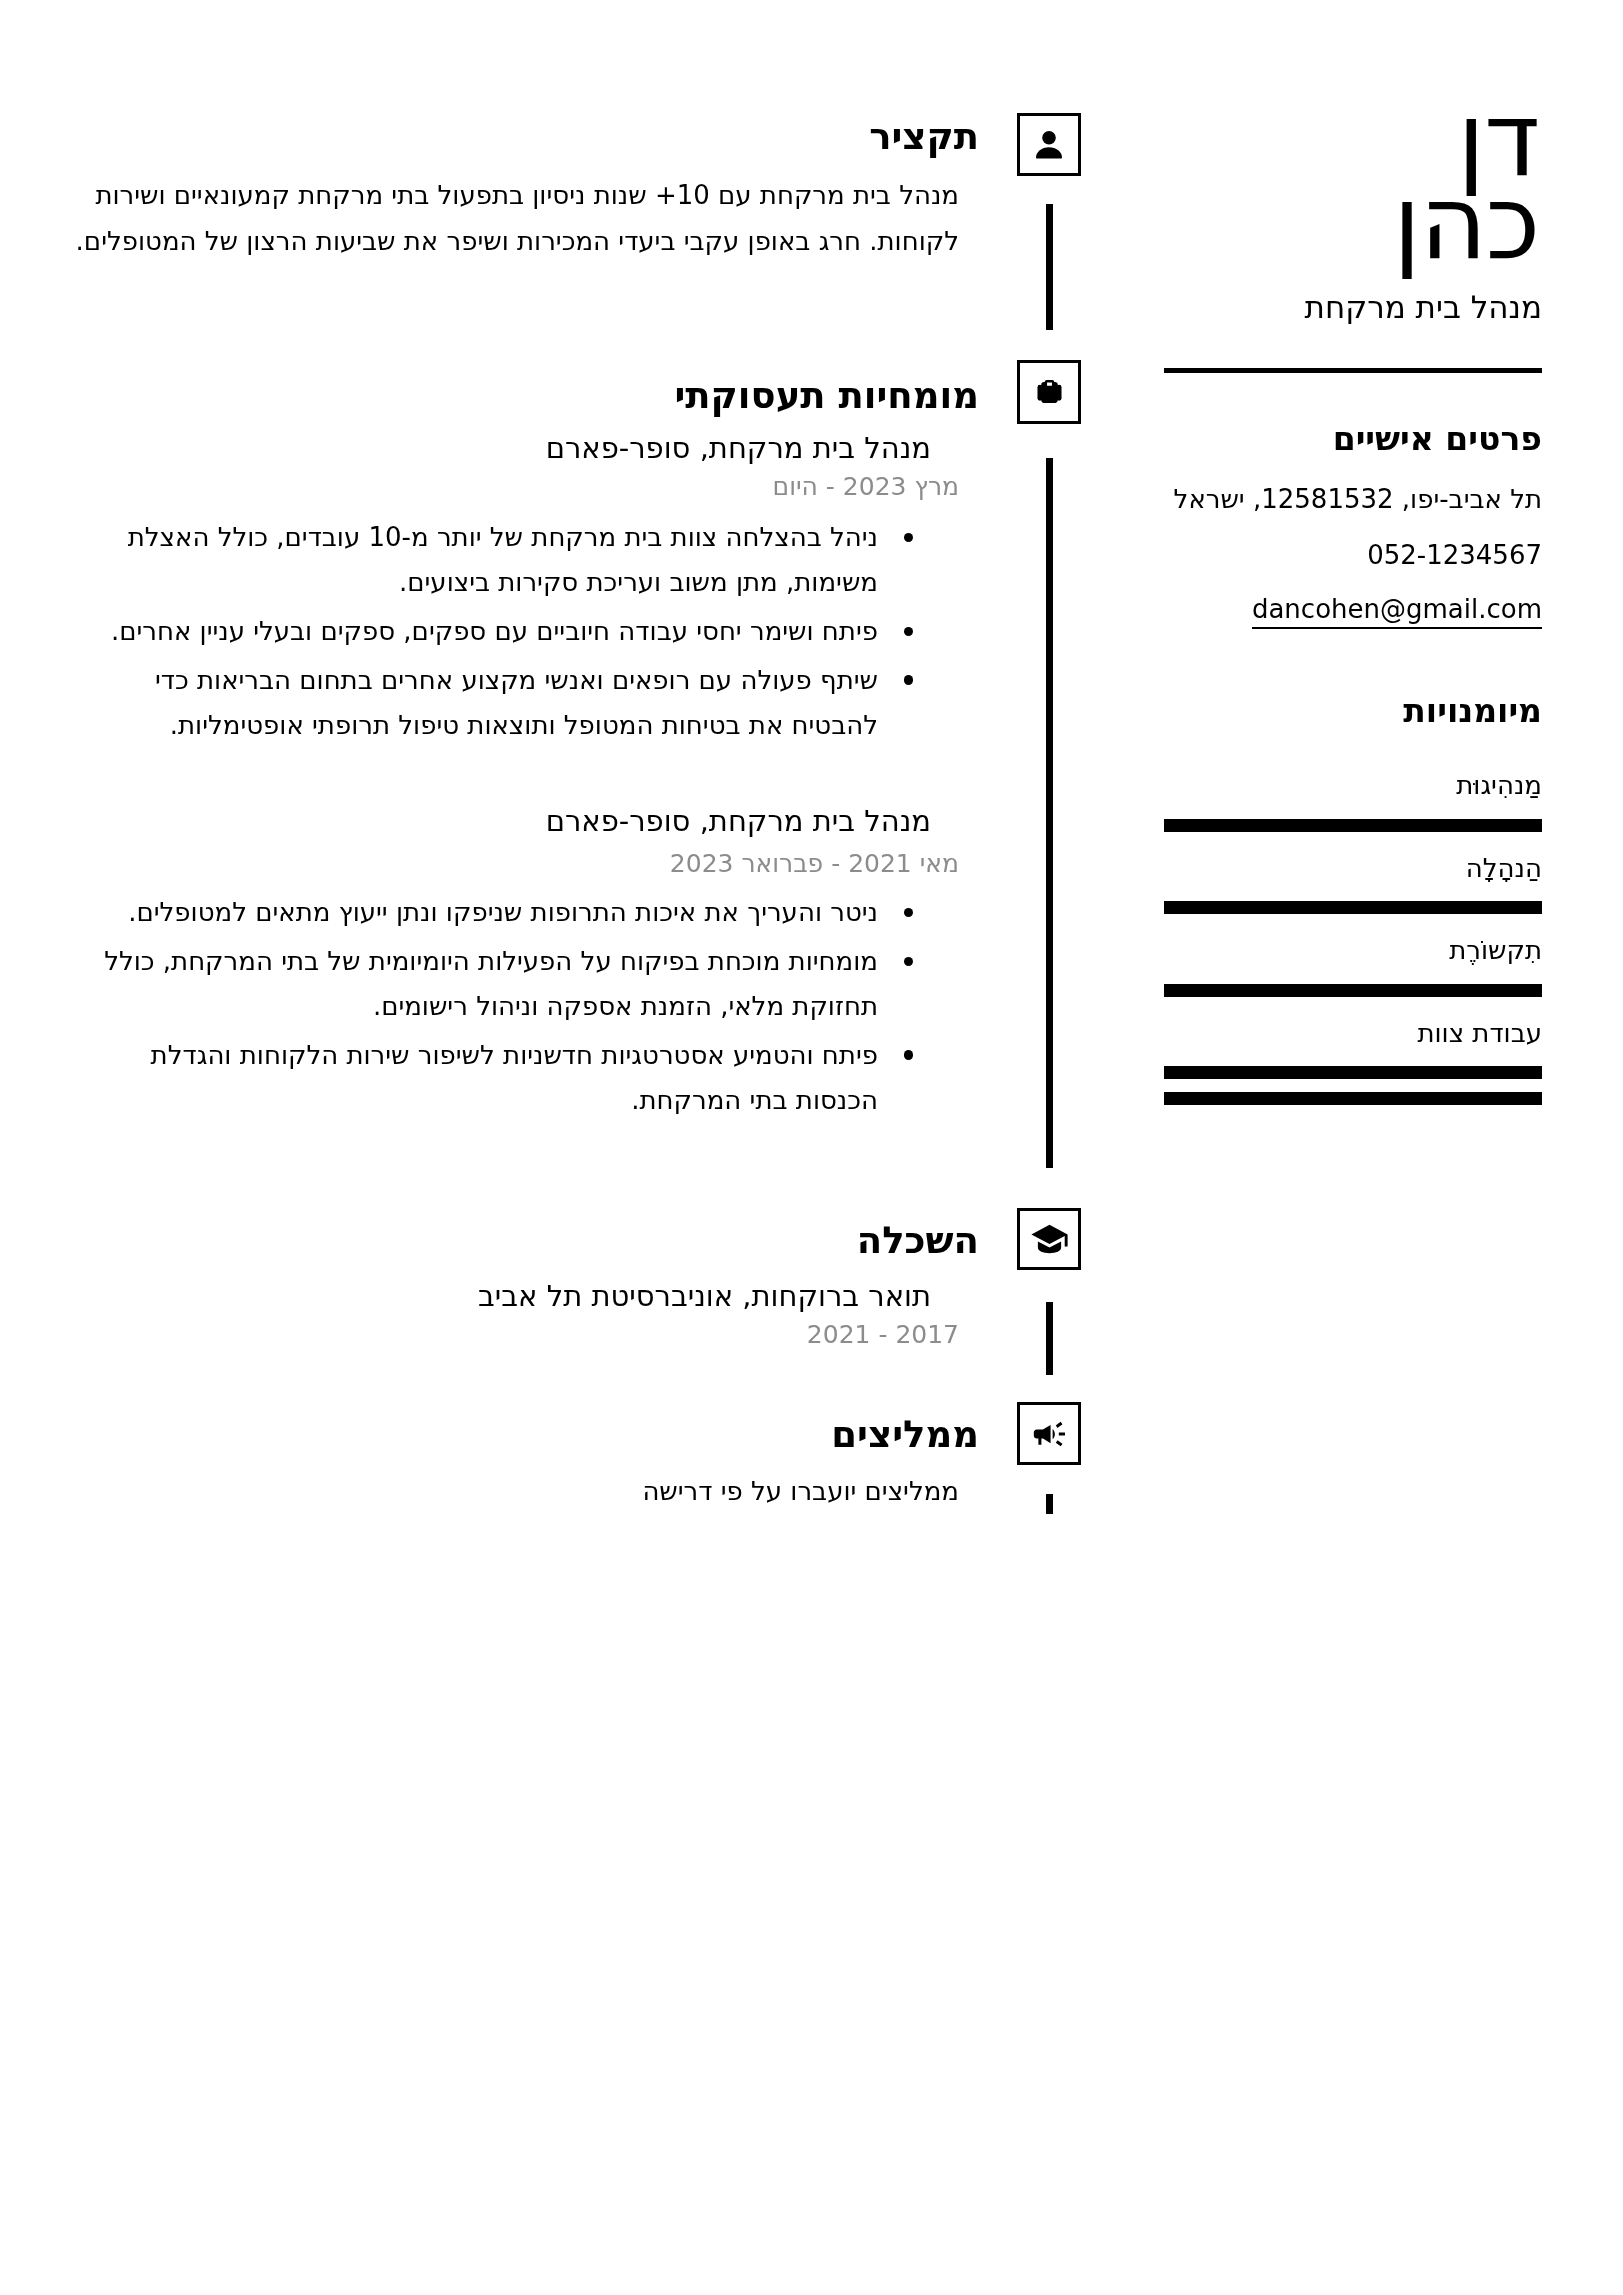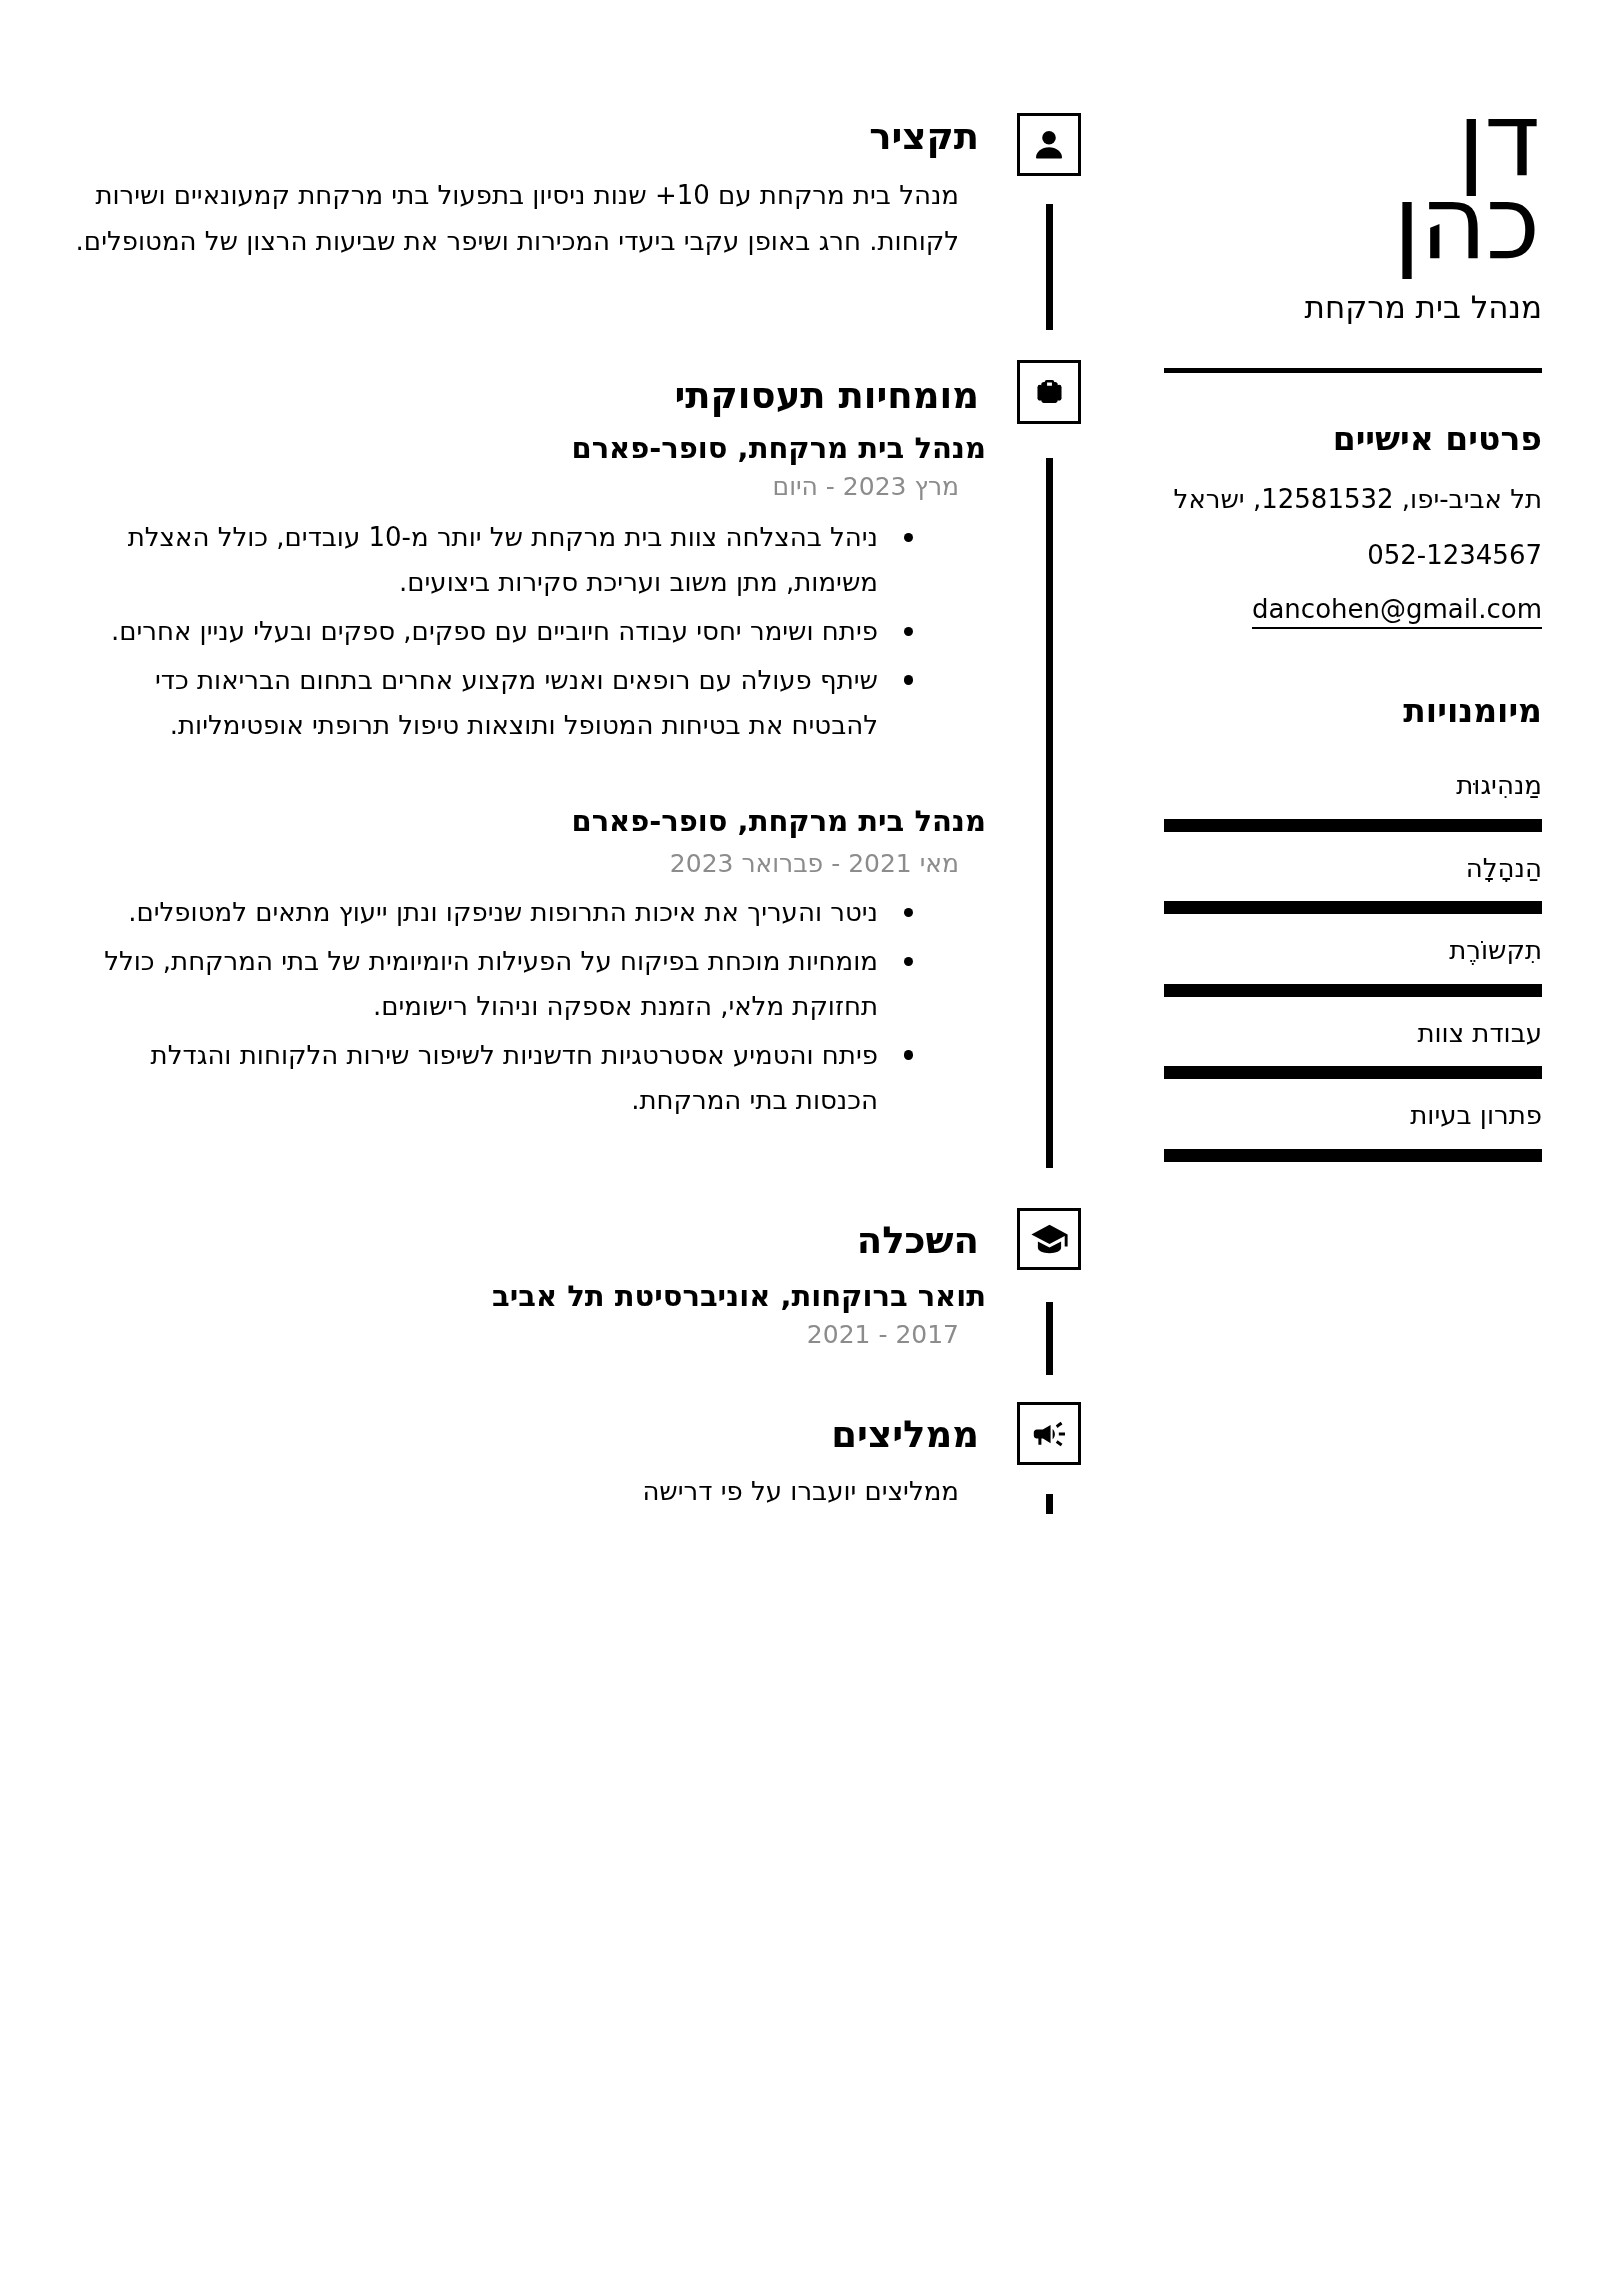--- a/index.html
+++ b/index.html
@@ -28,21 +28,21 @@
   .skill-bar-fill{height:100%;background:#000;}
   
   .icon-box{left:1017px;width:64px;height:63px;border:3.9px solid #000;background:#fff;
     display:flex;align-items:center;justify-content:center;box-sizing:border-box;}
   .icon-box svg{display:block;}
   .tl{left:1046px;width:6.5px;background:#000;}
   
   .main-heading{right:644px;font-size:37px;line-height:41px;font-weight:700;text-align:right;}
   .body-text{font-size:26px;color:#000;}
   .summary-text{right:664px;top:172px;width:884px;line-height:46px;text-align:right;}
-  .item-title{right:637px;font-size:29px;line-height:37px;font-weight:700;text-align:center;}
+  .item-title{right:692px;font-size:29px;line-height:37px;font-weight:400;text-align:center;}
   .item-date{right:664px;font-size:25px;line-height:33px;color:#8c8c8c;text-align:right;}
   .bullets{right:664px;width:884px;}
   .bullet{position:relative;padding-right:81px;line-height:45px;margin-bottom:3.9px;font-size:26px;text-align:right;}
   .bullet .dot{position:absolute;right:46px;top:17.7px;width:9.2px;height:9.2px;border-radius:50%;background:#000;}
   .ref-text{right:664px;top:1475px;font-size:26px;line-height:33px;text-align:right;}
 </style>
 </head>
 <body>
 
 <div class="abs name">
@@ -87,21 +87,20 @@
 
 
     <div class="skill">
       <div class="skill-label">עבודת צוות</div>
       <div class="skill-bar-track">
         <div class="skill-bar-fill" style="width: 100%;"></div>
       </div>
     </div>
 
     <div class="skill">
-      <div class="skill-label">פתרון בעיות</div>
       <div class="skill-bar-track">
         <div class="skill-bar-fill" style="width: 100%;"></div>
       </div>
     </div>
   </div>
 
 <div class="abs icon-box" style="top:113px;">
   <svg width="38" height="38" viewBox="0 0 24 24" fill="#000" xmlns="http://www.w3.org/2000/svg">
     <circle cx="12" cy="7.4" r="4.3"></circle>
     <path d="M12 13.4c-4.5 0-8.2 2.7-8.2 6.5 0 .4.3.7.7.7h15c.4 0 .7-.3.7-.7 0-3.8-3.7-6.5-8.2-6.5z"></path>

